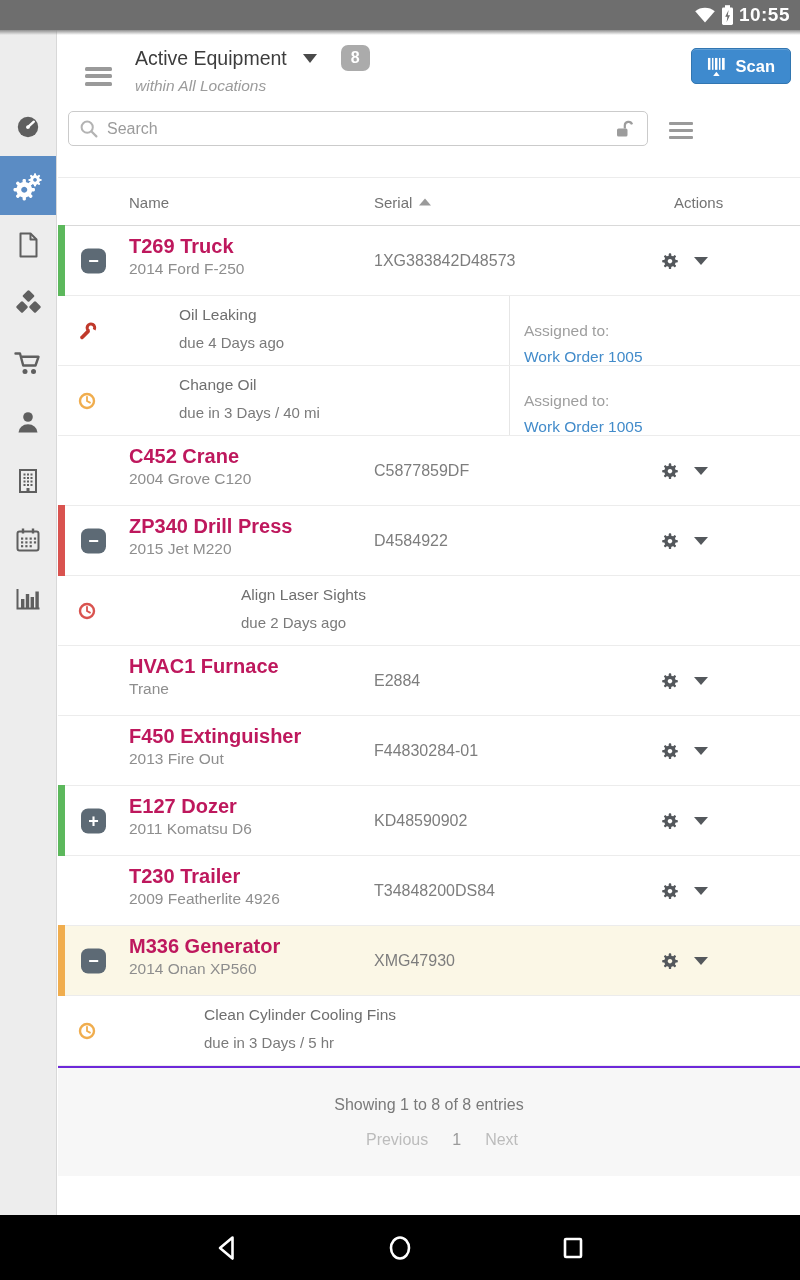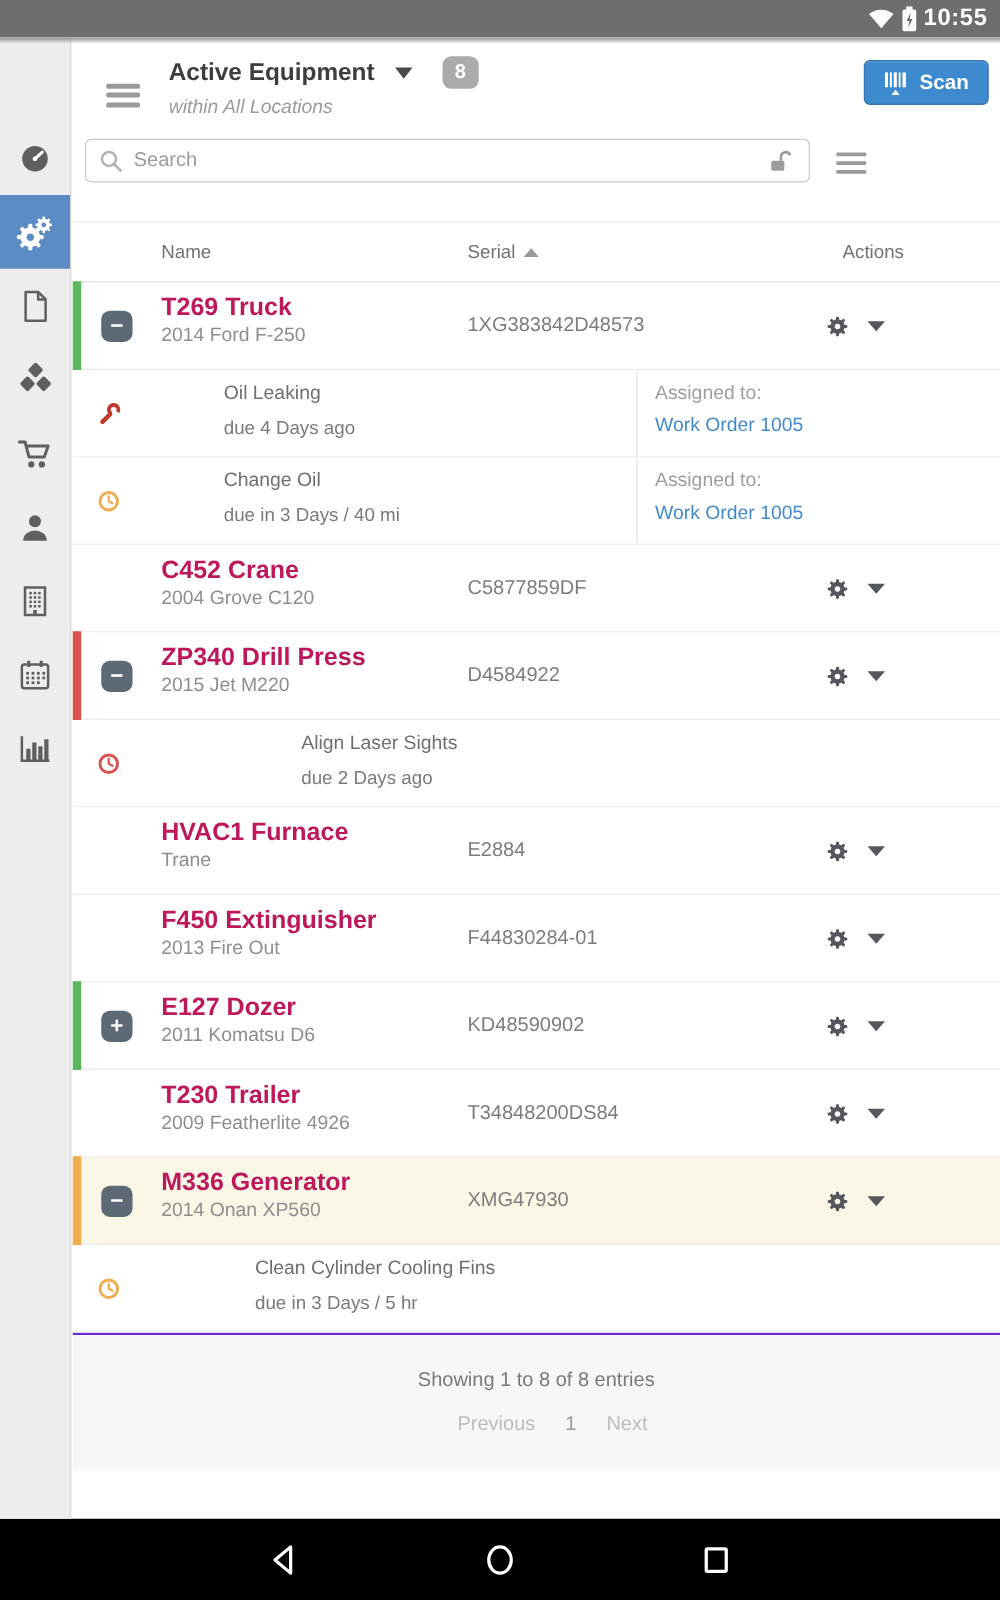--- a/index.html
+++ b/index.html
@@ -25,21 +25,21 @@
   .side-item{height:59px;display:flex;align-items:center;justify-content:center;cursor:pointer;}
 
   
   .card{position:absolute;left:58px;top:0;right:0;bottom:0;background:#fff;overflow:hidden;}
 
   .card-header{position:relative;height:70px;}
   .menu-btn{position:absolute;left:27px;top:33px;width:27px;background:none;border:none;padding:0;cursor:pointer;}
   .menu-btn i{display:block;width:27px;height:4px;background:#9a9a9a;border-radius:1.5px;margin:3.5px 0;}
   .title-block{position:absolute;left:77px;top:15px;}
   .title-row{display:flex;align-items:center;}
-  .page-title{margin:0;font-size:19.5px;font-weight:700;color:#3d3d3d;white-space:nowrap;}
+  .page-title{margin:0;font-size:19.5px;font-weight:400;color:#3d3d3d;white-space:nowrap;}
   .caret-down{width:0;height:0;border-left:7px solid transparent;border-right:7px solid transparent;
               border-top:9px solid #4a4a4a;margin-left:16px;}
   .count-badge{color:#fff;font-size:16px;font-weight:700;border-radius:7px;
                padding:4px 10px;margin-left:24px;}
   .subtitle{font-size:15.5px;color:#9b9b9b;margin-top:6px;font-style:italic;}
   .scan-btn{position:absolute;right:9px;top:18px;height:36px;border-radius:5px;color:#fff;
             font-size:16.5px;font-weight:700;display:flex;align-items:center;gap:10px;
             padding:0 15px;cursor:pointer;border:1px solid #3276b1;
             box-shadow:inset 0 1px 0 rgba(255,255,255,.18);}
 
@@ -76,21 +76,21 @@
   .gear-btn{cursor:pointer;display:flex;}
   .action-caret{width:0;height:0;border-left:7px solid transparent;border-right:7px solid transparent;
                 border-top:8px solid #54585c;cursor:pointer;}
 
   .subrow{position:relative;height:69px;border-bottom:1px solid #ececec;background:#fff;}
   .r-icon{position:absolute;left:20px;top:50%;transform:translateY(-50%);display:flex;}
   .r-title{position:absolute;top:10px;font-size:15.5px;color:#6f6f6f;white-space:nowrap;}
   .r-due{position:absolute;top:38px;font-size:15px;color:#7a7a7a;white-space:nowrap;}
   .assigned{position:absolute;left:451px;top:0;bottom:0;border-left:1px solid #e6e6e6;
             padding:10px 0 0 14px;box-sizing:border-box;}
-  .assigned-label{display:block;font-size:15.5px;color:#9e9e9e;margin-bottom:8px;}
+  .assigned-label{display:block;font-size:15.5px;color:#9e9e9e;margin-bottom:8px;margin-top:16px;}
   .wo-link{font-size:15.5px;text-decoration:none;cursor:pointer;}
 
   
   .table-footer{background:#f7f7f7;border-top:2px solid #6d28d9;height:110px;text-align:center;
                 box-sizing:border-box;padding-top:28px;font-size:16px;color:#7a7a7a;}
   .pagination{margin-top:17px;display:flex;justify-content:center;gap:24px;font-size:16px;margin-left:26px;}
   .pg-prev,.pg-next{color:#bcbcbc;cursor:pointer;}
   .pg-page{color:#9a9a9a;cursor:pointer;}
 
   

